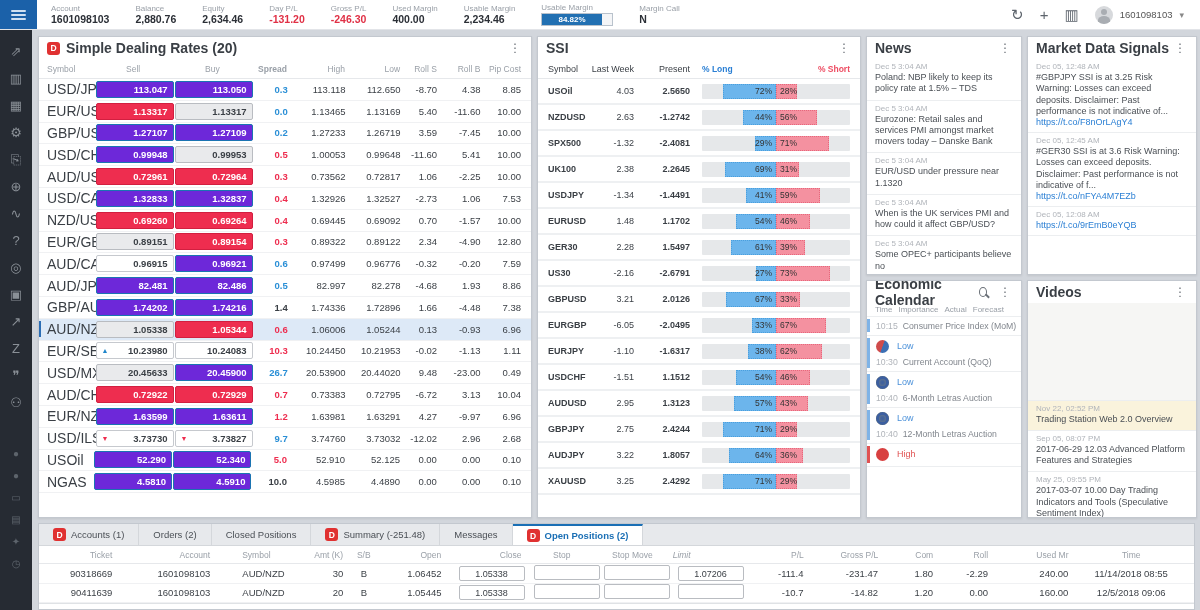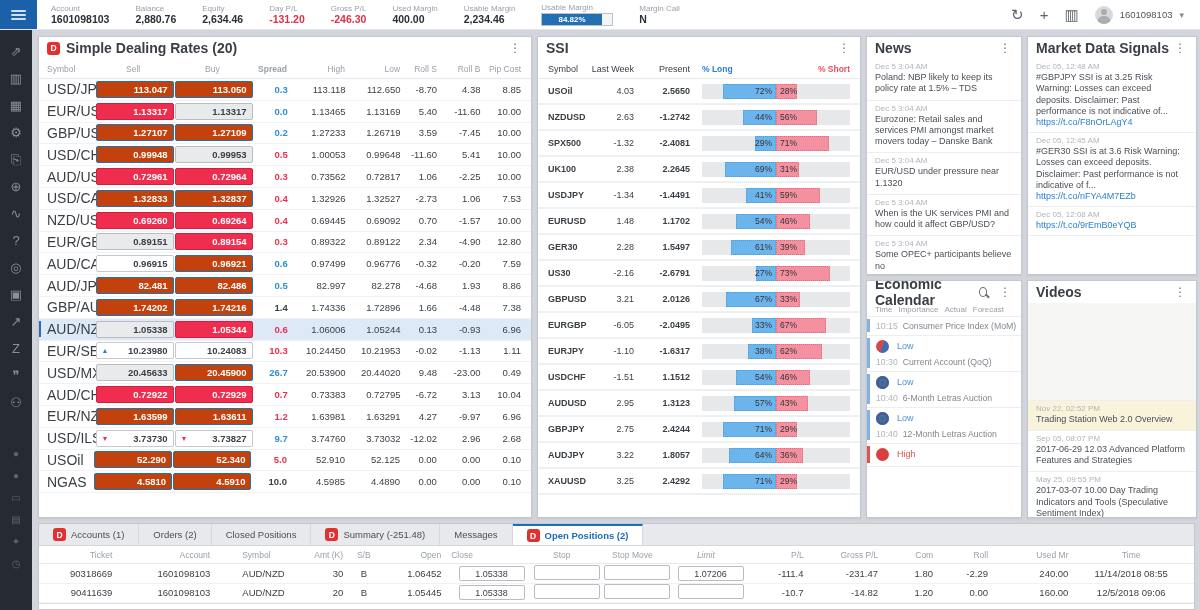--- a/index.html
+++ b/index.html
@@ -53,21 +53,21 @@
   .dr-row { height:21.8px; border-bottom:1px solid #f0f1f3; cursor:pointer; }
   .dr-row.sel { background:#dde9f7; }
   .dr-row.sel .c-sym { box-shadow:inset 2px 0 0 #2a6db5; }
   .c-sym { width:56px; padding-left:8px; font-size:14px; color:#3a3f45; }
   .c-price { width:82px; display:flex; justify-content:center; }
   .c-spread { width:36px; text-align:right; font-size:9.5px; font-weight:bold; }
   .c-num { text-align:right; font-size:9.5px; color:#3a3f45; }
   .c-high{width:60px;} .c-low{width:57px;} .c-rs{width:38px;} .c-rb{width:45px;} .c-pip{width:52px; padding-right:10px;}
   .pbtn { width:78px; height:17px; border-radius:2px; display:flex; align-items:center; justify-content:flex-end;
     padding:0 5px; font-size:9.5px; font-weight:bold; cursor:pointer; position:relative; }
-  .pb-blue { background:#c2410c; color:#fff; border:1px solid #1a74b2; }
+  .pb-blue { background:#6d28d9; color:#fff; border:1px solid #1a74b2; }
   .pb-red  { background:#ee2d4f; color:#fff; border:1px solid #d21f40; }
   .pb-gray { background:#e9eaec; color:#3a3f45; border:1px solid #b9bcc1; }
   .pb-white{ background:#fff; color:#3a3f45; border:1px solid #c6c9ce; }
   .arr { position:absolute; left:5px; font-size:7px; }
   .arr.up { color:#1f86cb; } .arr.down { color:#ee2d4f; }
   .t-blue { color:#2a8fd6; } .t-red { color:#ee2d4f; } .t-dark { color:#3a3f45; }
 
   
   .ssi { width:324px; flex:0 0 324px; }
   .ssi-hrow { display:flex; height:20px; align-items:center; border-bottom:1px solid #e6e8eb; font-size:8.5px; color:#9aa0a8; }
@@ -932,24 +932,24 @@
             </div>
           </div>
         <div class="bt-table">
           <div class="bt-hrow" id="bt-head">
               <span class="c bc bc-ticket">Ticket</span>
               <span class="c bc bc-acct">Account</span>
               <span class="c bc bc-sym">Symbol</span>
               <span class="c bc bc-amt">Amt (K)</span>
               <span class="c bc bc-sb">S/B</span>
               <span class="c bc bc-open">Open</span>
-              <span class="c bc bc-close" style="text-align: left;">Close</span>
+              <span class="c bc bc-close" style="text-align: right;">Close</span>
               <span class="c bc bc-stop" style="text-align: center;">Stop</span>
               <span class="c bc bc-smove" style="text-align: center;">Stop Move</span>
-              <span class="c bc bc-limit" style="text-align: center; font-style: italic;">Limit</span>
+              <span class="c bc bc-limit" style="text-align: left; font-style: italic;">Limit</span>
               <span class="c bc bc-pl">P/L</span>
               <span class="c bc bc-gpl">Gross P/L</span>
               <span class="c bc bc-com">Com</span>
               <span class="c bc bc-roll">Roll</span>
               <span class="c bc bc-um">Used Mr</span>
               <span class="c bc bc-time" style="text-align: center;">Time</span>
             </div>
           <div id="bt-body">
               <div class="bt-row">
                 <span class="c bc bc-ticket">90318669</span>

